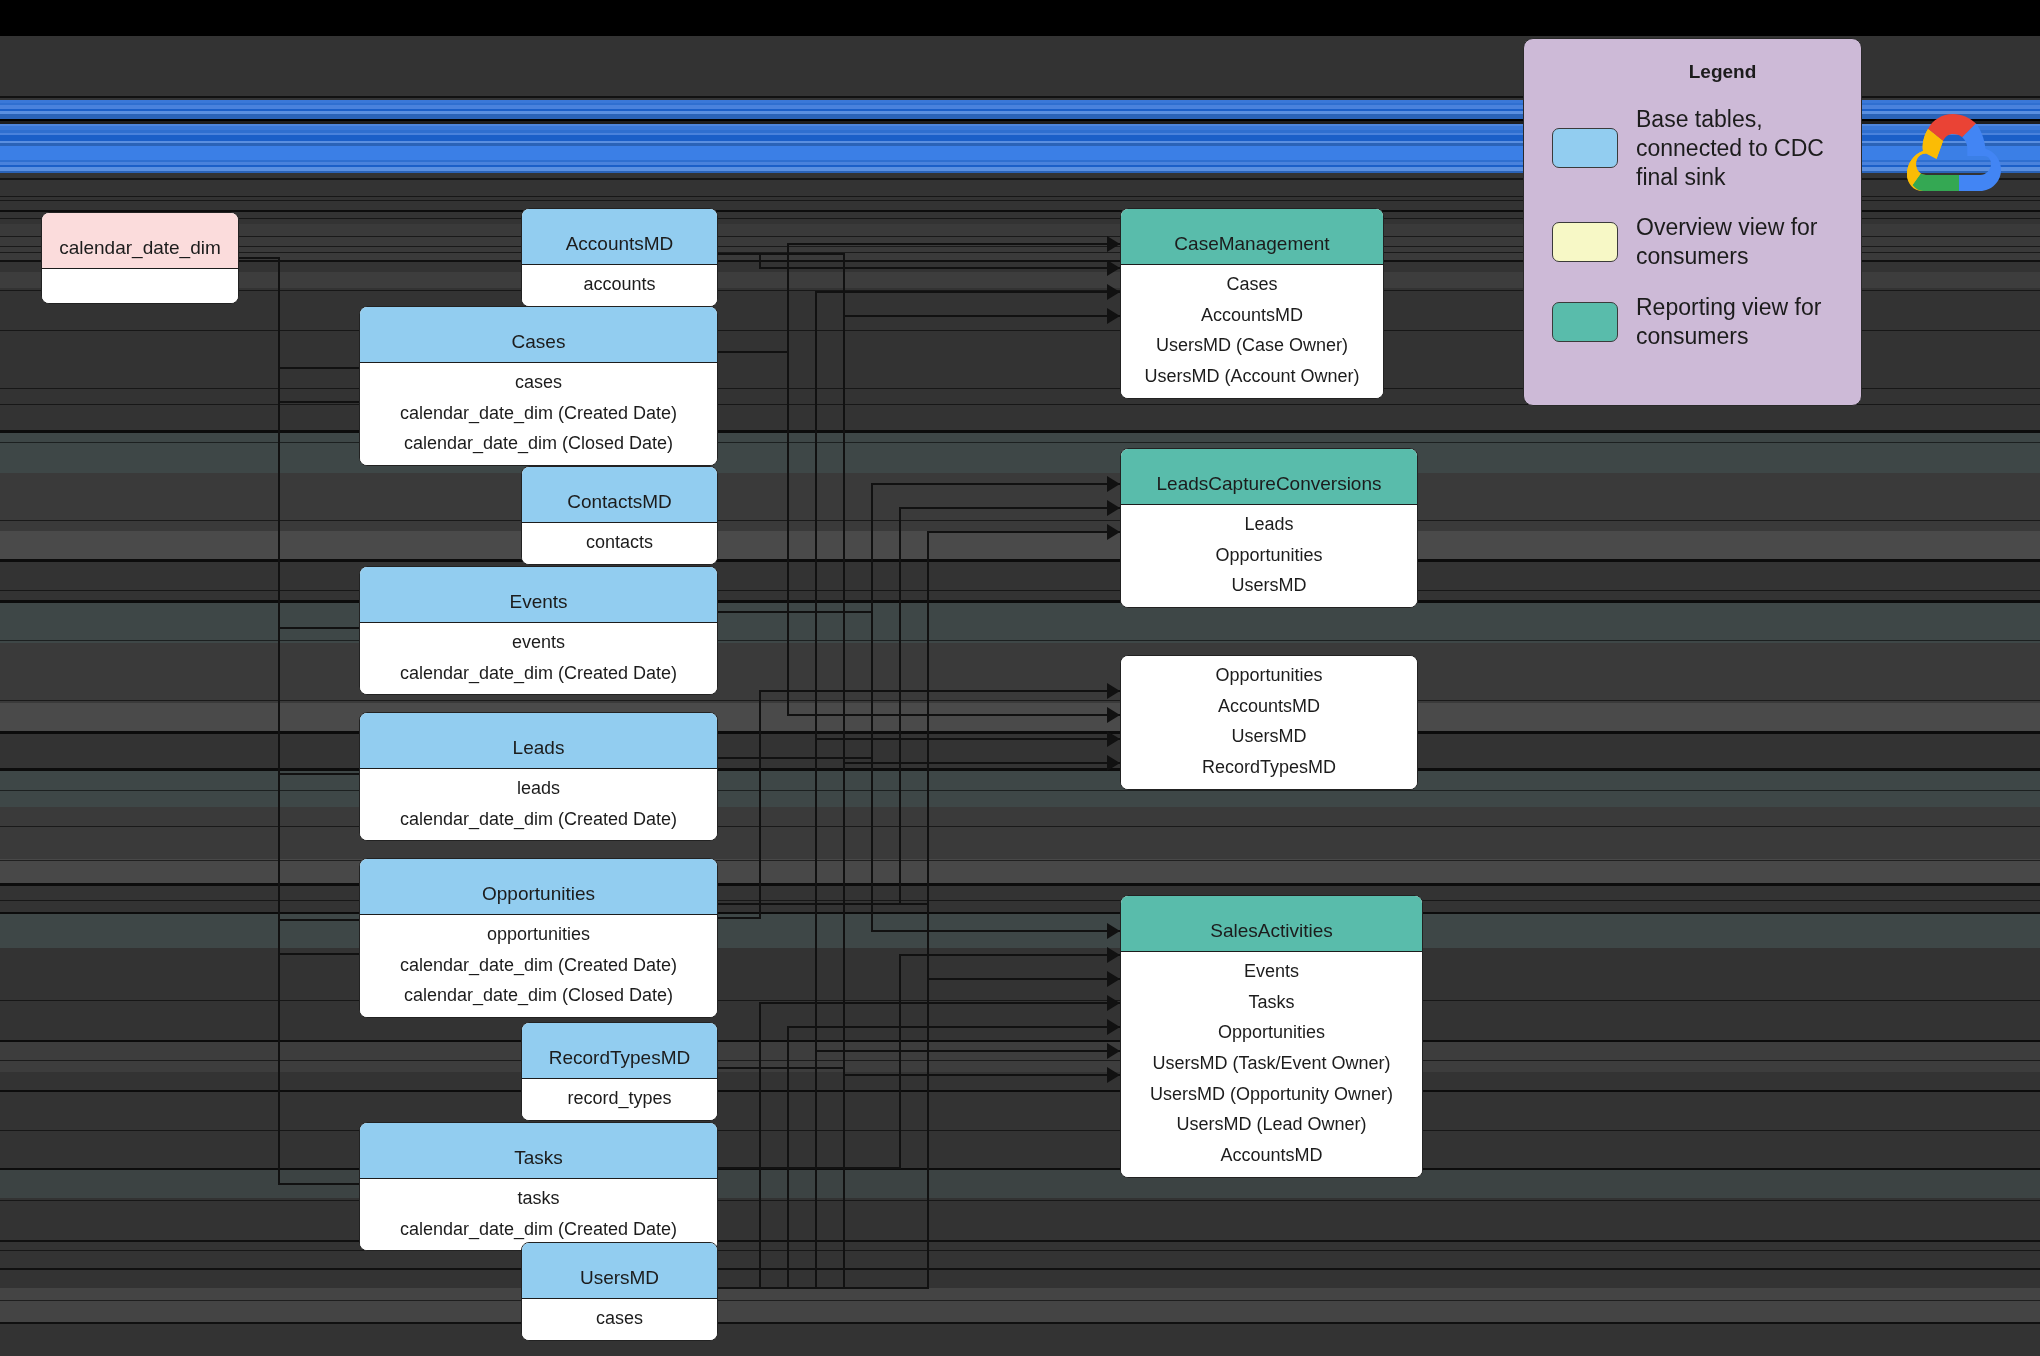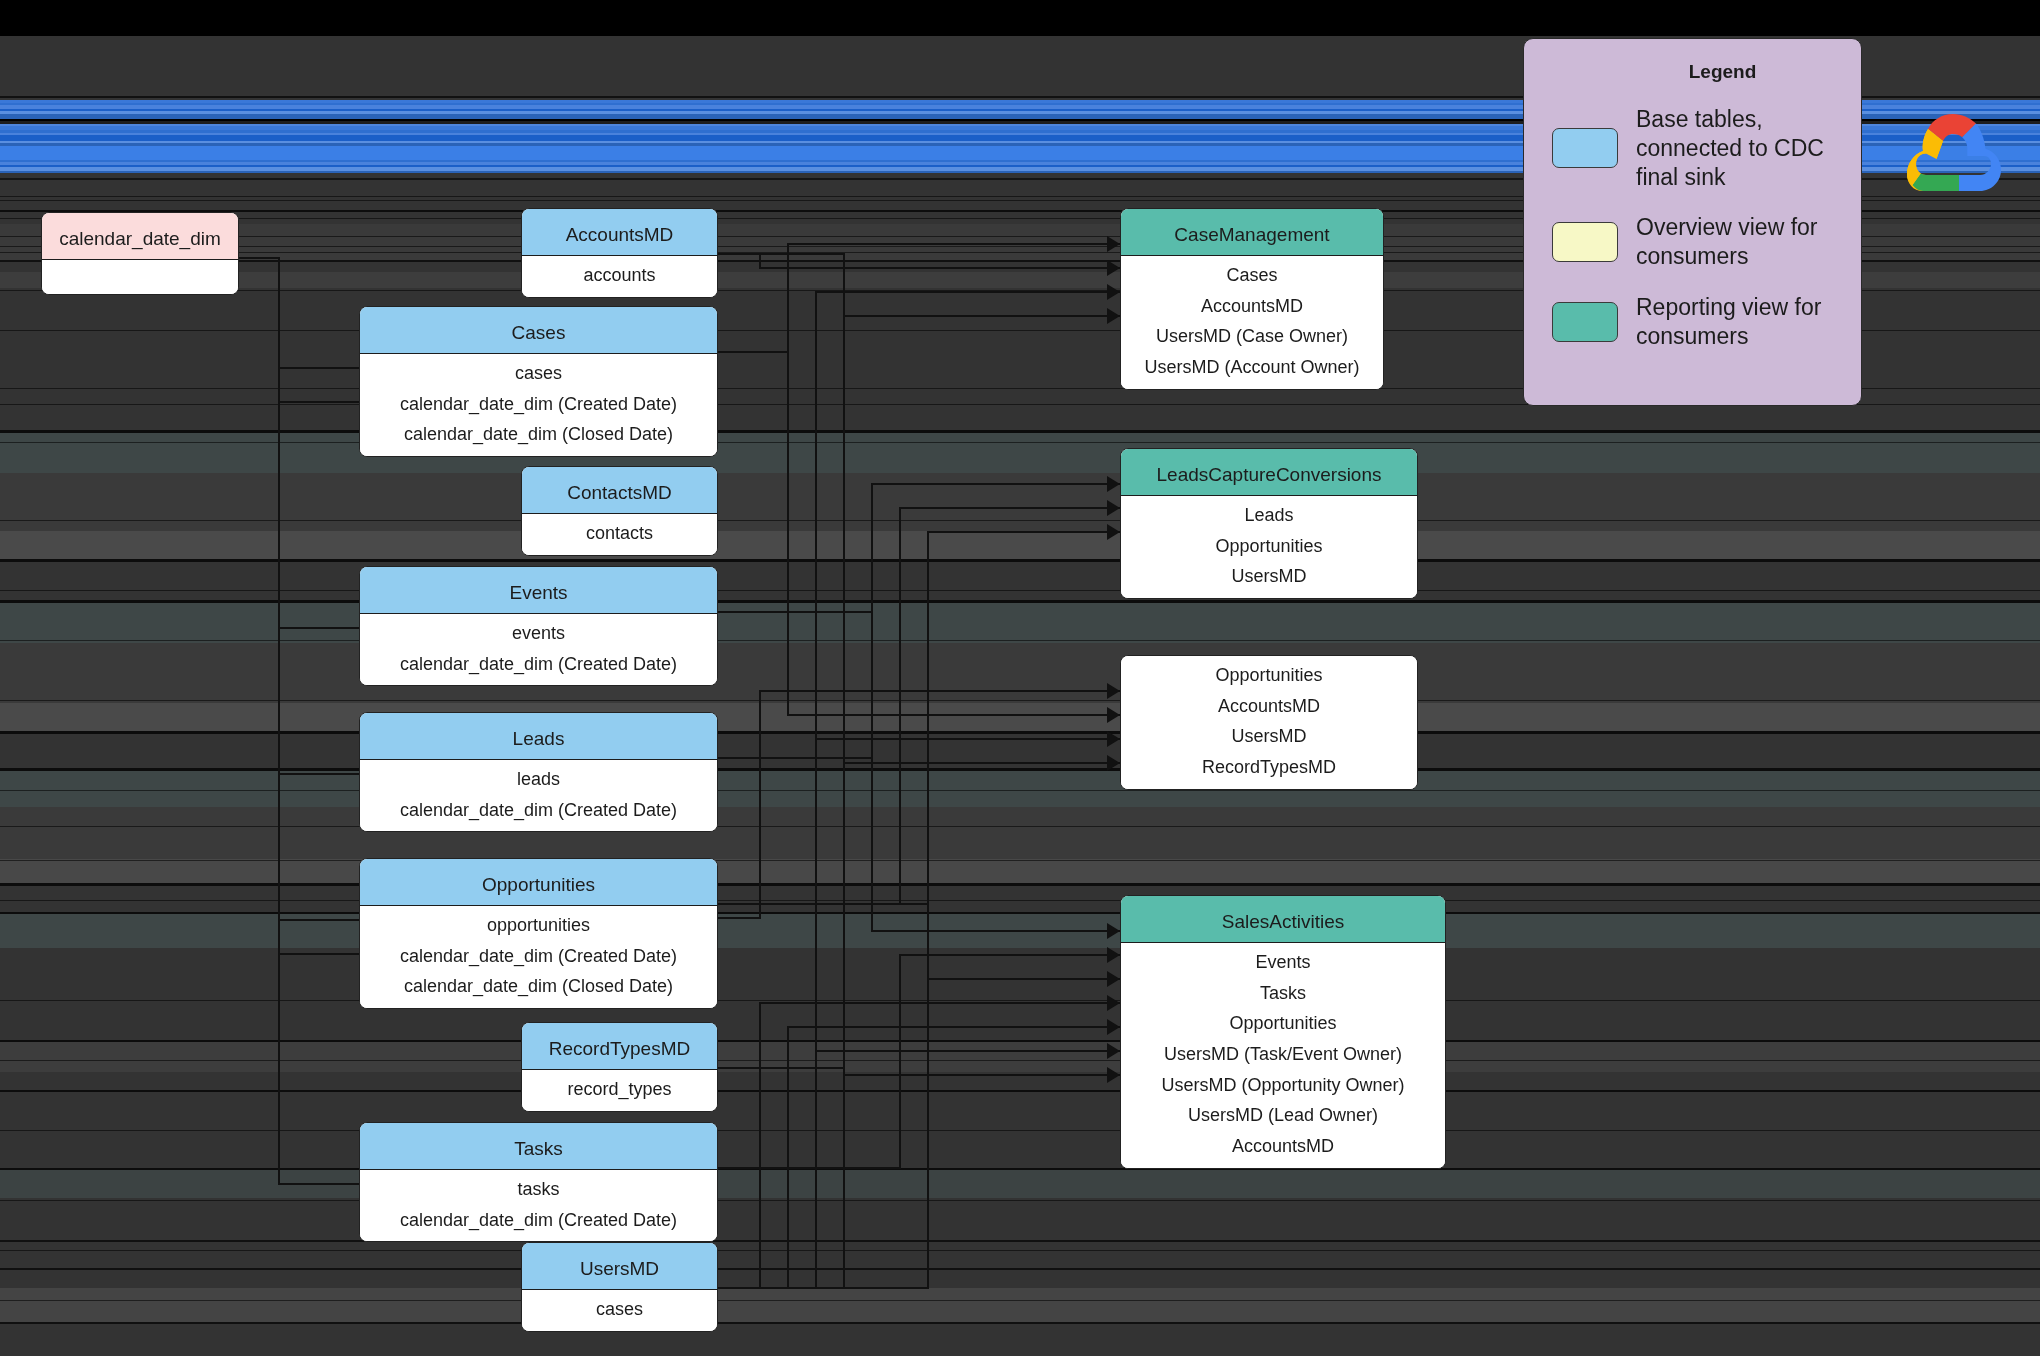--- a/index.html
+++ b/index.html
@@ -32,21 +32,21 @@
     border-radius: 8px;
     border: 1px solid #222;
     background: #ffffff;
     overflow: hidden;
     box-shadow: 0 0 0 0 rgba(0,0,0,0);
   }
   .node .hdr {
     text-align: center;
     font-size: 19px;
     color: #1c1c1c;
-    padding: 16px 10px 9px 10px;
+    padding: 25px 10px 9px 10px;
     border-bottom: 1px solid #1c1c1c;
     line-height: 1.1;
     white-space: nowrap;
   }
   .node.base .hdr { background: #92cdf0; }
   .node.view .hdr { background: #59bcab; }
   .node.dim  .hdr { background: #fbdcdc; }
   .node .rows { background: #fff; padding: 4px 0 6px 0; }
   .node .rows.empty { height: 34px; padding: 0; }
   .node .row {
@@ -326,21 +326,21 @@
         </div>
       </div>
       <div class="node view" style="left: 1120px; top: 655px; width: 298px;">
         <div class="rows">
           <div class="row">Opportunities</div>
           <div class="row">AccountsMD</div>
           <div class="row">UsersMD</div>
           <div class="row">RecordTypesMD</div>
         </div>
       </div>
-      <div class="node view" style="left: 1120px; top: 895px; width: 326px;">
+      <div class="node view" style="left: 1120px; top: 895px; width: 303px;">
         <div class="hdr">SalesActivities</div>
         <div class="rows">
           <div class="row">Events</div>
           <div class="row">Tasks</div>
           <div class="row">Opportunities</div>
           <div class="row">UsersMD (Task/Event Owner)</div>
           <div class="row">UsersMD (Opportunity Owner)</div>
           <div class="row">UsersMD (Lead Owner)</div>
           <div class="row">AccountsMD</div>
         </div>

